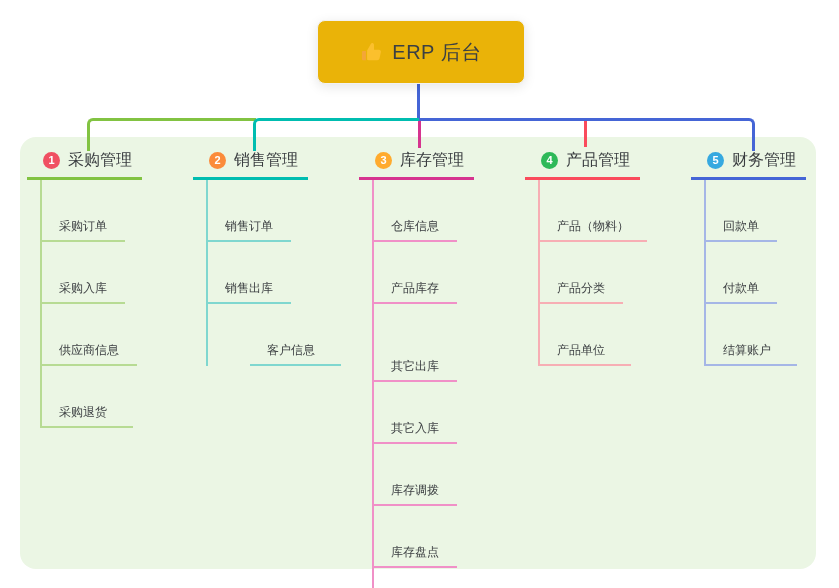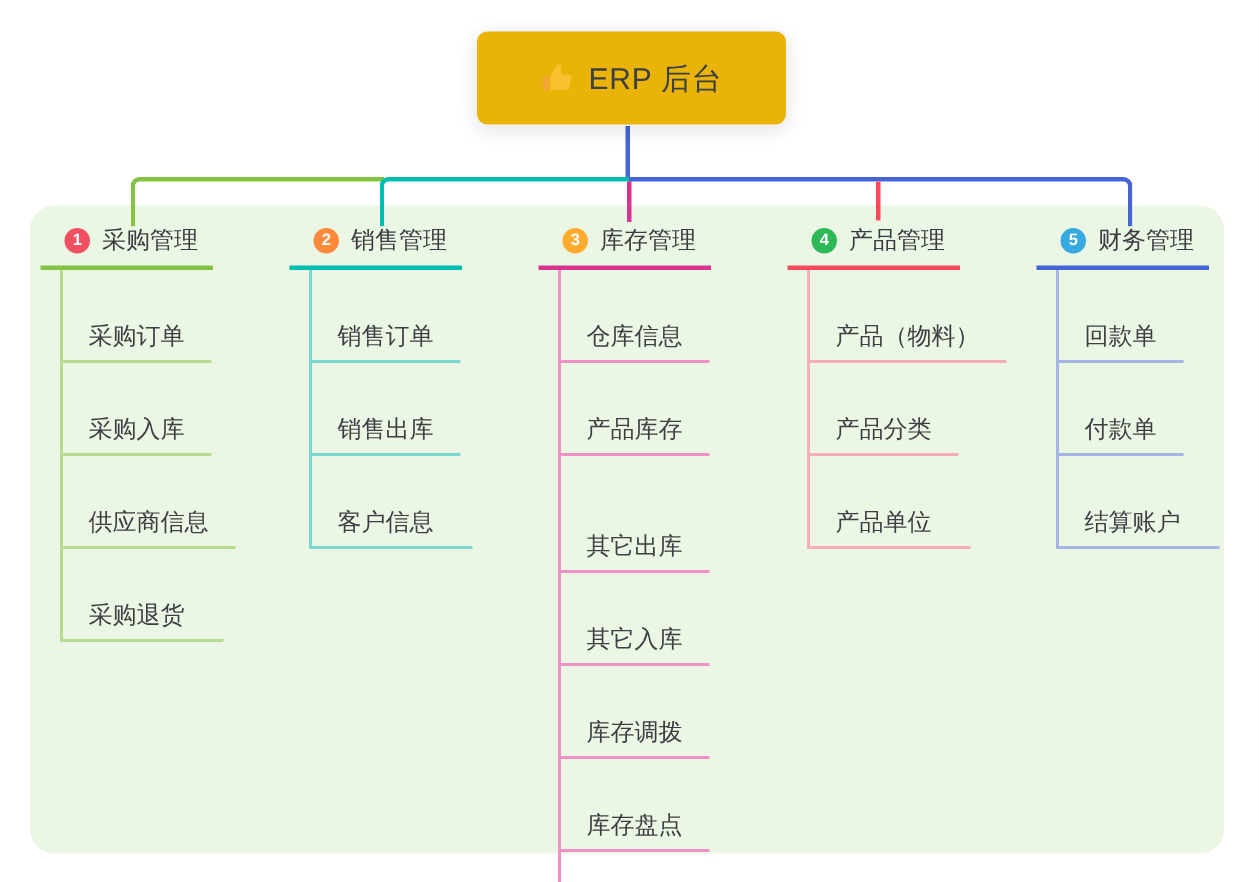--- a/index.html
+++ b/index.html
@@ -56,21 +56,21 @@
   .branch-label{font-size:16px;font-weight:500;color:#3a3d40;white-space:nowrap;}
   .branch-children{
     margin:0 0 0 13px;padding:0;list-style:none;
     border-left:2px solid #ccc;
   }
   .child{
     height:55px;width:fit-content;
     display:flex;align-items:flex-end;
     padding:0 18px 5px 17px;
     border-bottom:2px solid #ccc;
-    font-size:16px;color:#3d4043;white-space:nowrap;
+    font-size:12px;color:#3d4043;white-space:nowrap;
   }
   .child:last-child{padding-right:26px;}
 </style>
 </head>
 <body>
 
 <div id="canvas">
 
   <div class="root-card">
     <svg class="thumb-icon" viewBox="0 0 24 24" aria-hidden="true">
@@ -116,21 +116,21 @@
         <span class="branch-badge" style="background: rgb(251, 139, 58);">2</span>
         <span class="branch-label">销售管理</span>
       </div>
       <ul class="branch-children" style="border-left-color: rgb(127, 215, 207);">
           <li class="child" style="border-bottom-color: rgb(127, 215, 207);">
             <span>销售订单</span>
           </li>
           <li class="child" style="border-bottom-color: rgb(127, 215, 207);">
             <span>销售出库</span>
           </li>
-          <li class="child" style="border-bottom-color: rgb(127, 215, 207);">
+          <li class="child" style="border-bottom-color: rgb(127, 215, 207); margin-left: 42px;">
             <span>客户信息</span>
           </li>
         </ul>
     </div>
 
     <div class="branch">
       <div class="branch-heading" style="border-bottom-color: rgb(214, 52, 143);">
         <span class="branch-badge" style="background: rgb(255, 171, 46);">3</span>
         <span class="branch-label">库存管理</span>
       </div>

